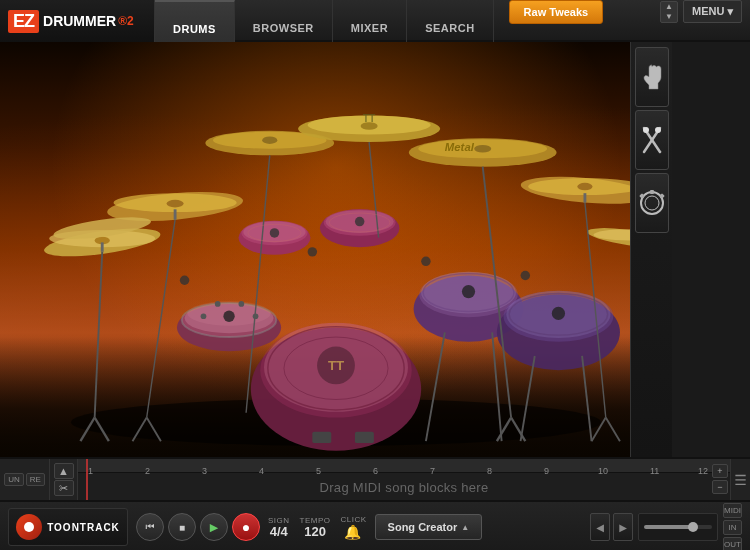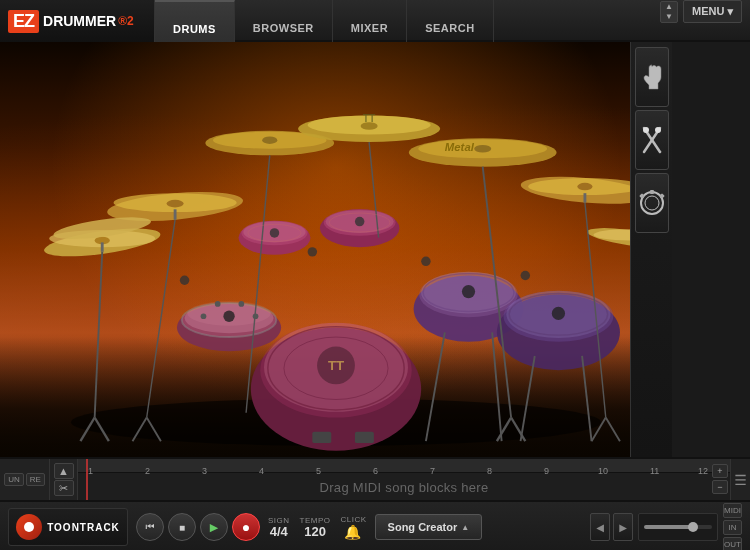--- a/index.html
+++ b/index.html
@@ -537,20 +537,23 @@
       <span>BROWSER</span>
     </div>
     <div class="nav-tab">
       <span>MIXER</span>
     </div>
     <div class="nav-tab">
       <span>SEARCH</span>
     </div>
   </div>
 
+  <div id="raw-tweaks-btn">
+    <span>Raw Tweaks</span>
+  </div>
 
   <div id="menu-area">
     <div id="menu-arrows">
       <span class="arrow-btn">▲</span>
       <span class="arrow-btn">▼</span>
     </div>
     <div id="menu-btn">
       <span>MENU ▾</span>
     </div>
   </div>

